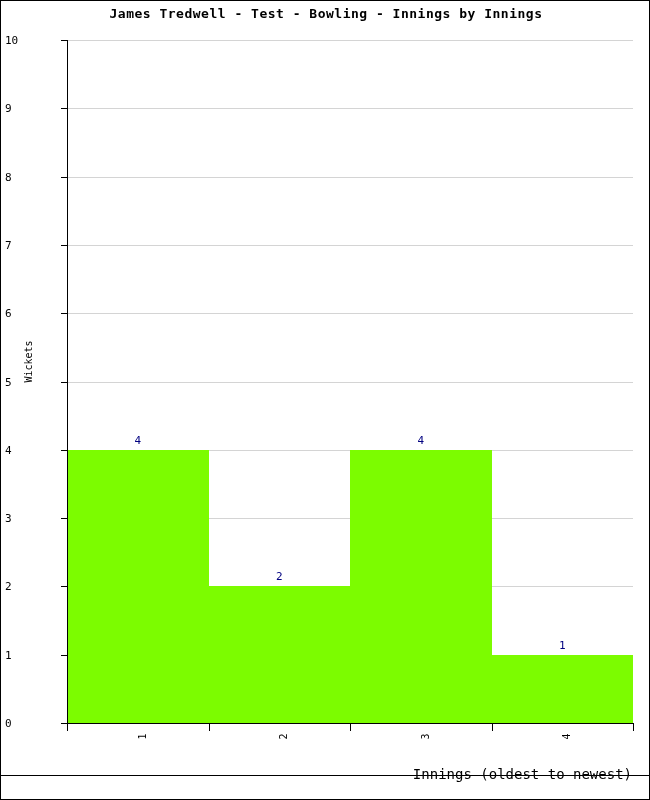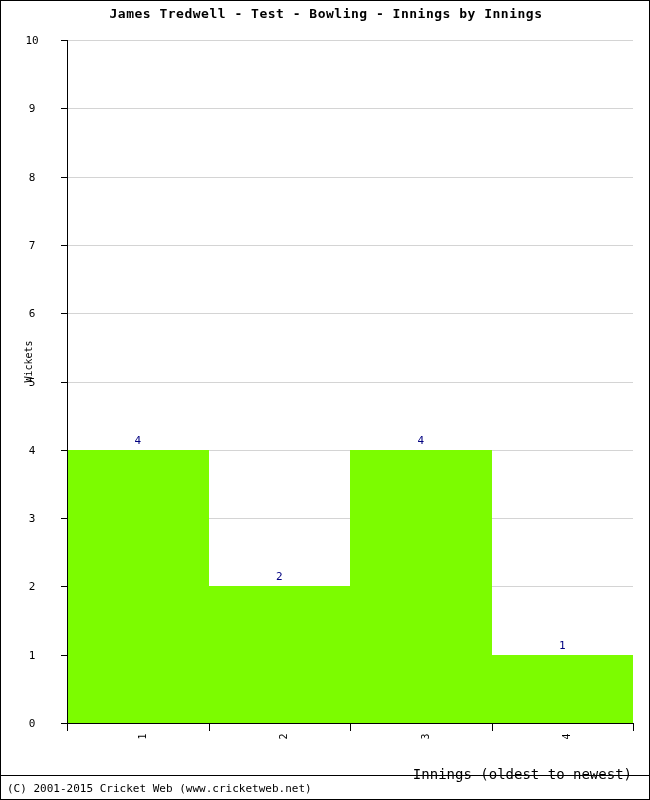--- a/index.html
+++ b/index.html
@@ -86,21 +86,21 @@
     width: 1px;
     height: 7px;
     background: #000000;
     top: 723px;
   }
   
   .y-label {
     position: absolute;
     right: 0;
     width: 54px;
-    text-align: center;
+    text-align: left;
     font-size: 11px;
     color: #000000;
     line-height: 1;
   }
   #y-labels {
     position: absolute;
     left: 0;
     top: 0;
     width: 58px;
     height: 800px;
@@ -240,15 +240,14 @@
   <div id="value-labels">
       <div class="bar-value-label" style="left: 136.75px; top: 432.8px; color: rgb(0, 0, 128);">4</div>
       <div class="bar-value-label" style="left: 278.25px; top: 569.4px; color: rgb(0, 0, 128);">2</div>
       <div class="bar-value-label" style="left: 419.75px; top: 432.8px; color: rgb(0, 0, 128);">4</div>
       <div class="bar-value-label" style="left: 561.25px; top: 637.7px; color: rgb(0, 0, 128);">1</div>
     </div>
 
   <div id="x-axis-title">Innings (oldest to newest)</div>
 
   <div id="footer-separator"></div>
-  <div id="copyright">(C) 2001-2015 Cricket Web (www.cricketweb.net)</div>
 
 </div>
 
 </body></html>

